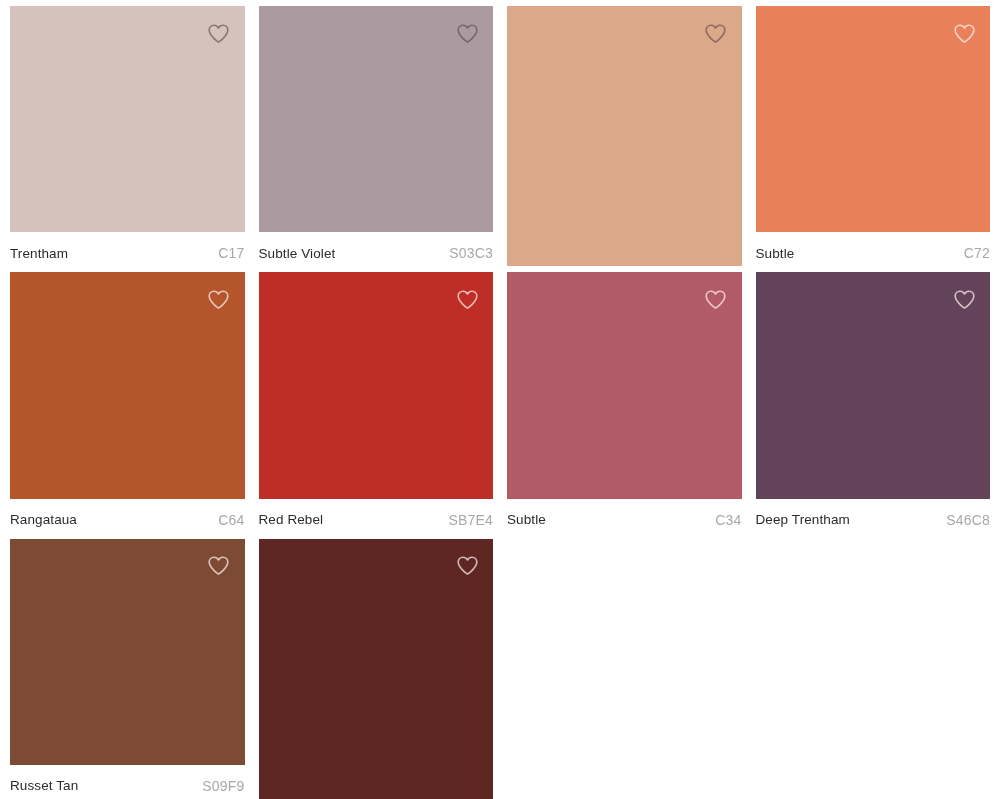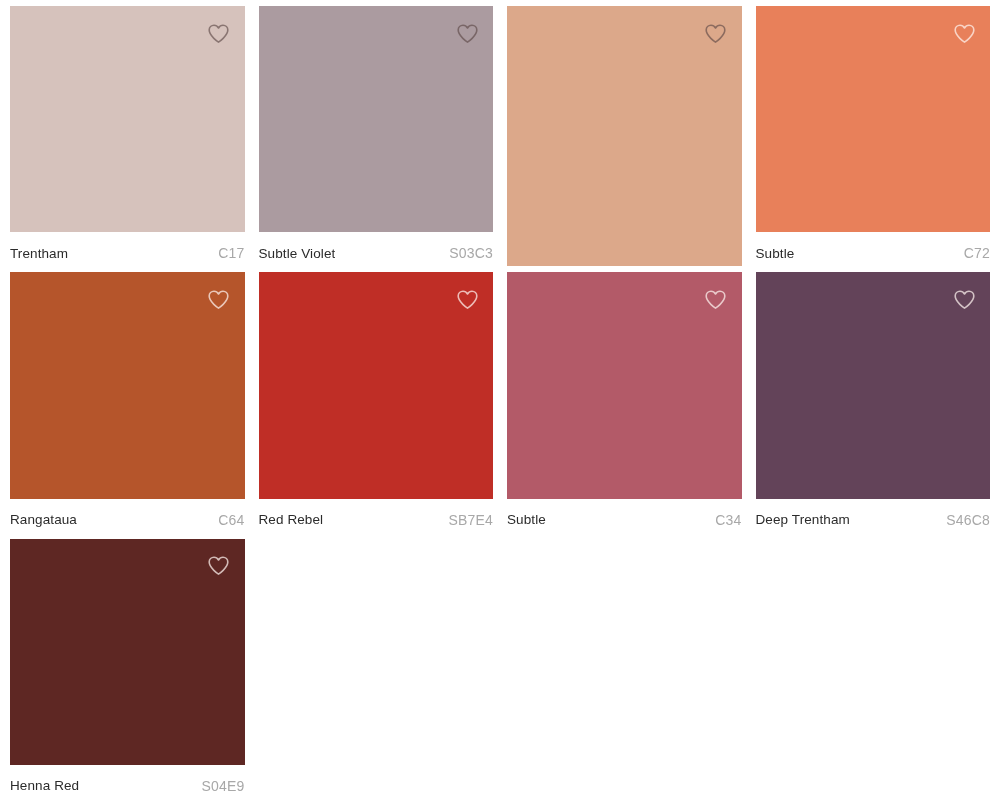--- a/index.html
+++ b/index.html
@@ -198,25 +198,34 @@
             <path d="M12.5 21.2 C12.5 21.2 3.2 15.0 3.2 9.1 C3.2 6.3 5.4 4.2 8.0 4.2 C10.0 4.2 11.6 5.4 12.5 7.0 C13.4 5.4 15.0 4.2 17.0 4.2 C19.6 4.2 21.8 6.3 21.8 9.1 C21.8 15.0 12.5 21.2 12.5 21.2 Z" stroke-linejoin="round" stroke-linecap="round"></path>
           </svg>
         </button>
       </div>
       <div class="swatch-meta">
         <span class="swatch-name">Deep Trentham</span>
         <span class="swatch-code">S46C8</span>
       </div>
     </div>
     <div class="swatch-card">
+      <div class="swatch-color" style="background-color: rgb(125, 74, 52);">
+        <button class="fav-button" type="button">
+          <svg viewBox="0 0 25 25">
+            <path d="M12.5 21.2 C12.5 21.2 3.2 15.0 3.2 9.1 C3.2 6.3 5.4 4.2 8.0 4.2 C10.0 4.2 11.6 5.4 12.5 7.0 C13.4 5.4 15.0 4.2 17.0 4.2 C19.6 4.2 21.8 6.3 21.8 9.1 C21.8 15.0 12.5 21.2 12.5 21.2 Z" stroke-linejoin="round" stroke-linecap="round"></path>
+          </svg>
+        </button>
+      </div>
+      <div class="swatch-meta">
+        <span class="swatch-name">Russet Tan</span>
+        <span class="swatch-code">S09F9</span>
+      </div>
+    </div>
+    <div class="swatch-card">
       <div class="swatch-color" style="background-color: rgb(94, 39, 35);">
         <button class="fav-button" type="button">
           <svg viewBox="0 0 25 25">
             <path d="M12.5 21.2 C12.5 21.2 3.2 15.0 3.2 9.1 C3.2 6.3 5.4 4.2 8.0 4.2 C10.0 4.2 11.6 5.4 12.5 7.0 C13.4 5.4 15.0 4.2 17.0 4.2 C19.6 4.2 21.8 6.3 21.8 9.1 C21.8 15.0 12.5 21.2 12.5 21.2 Z" stroke-linejoin="round" stroke-linecap="round"></path>
           </svg>
         </button>
       </div>
-      <div class="swatch-meta">
-        <span class="swatch-name">Henna Red</span>
-        <span class="swatch-code">S04E9</span>
-      </div>
     </div>
   </div>
 
 </body></html>

